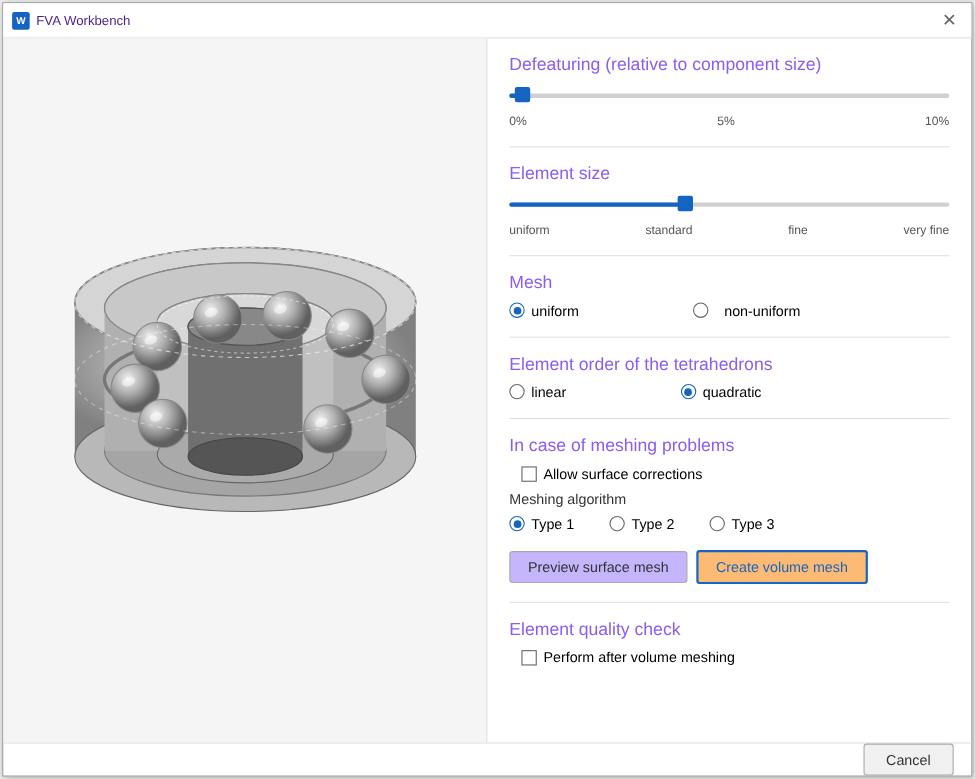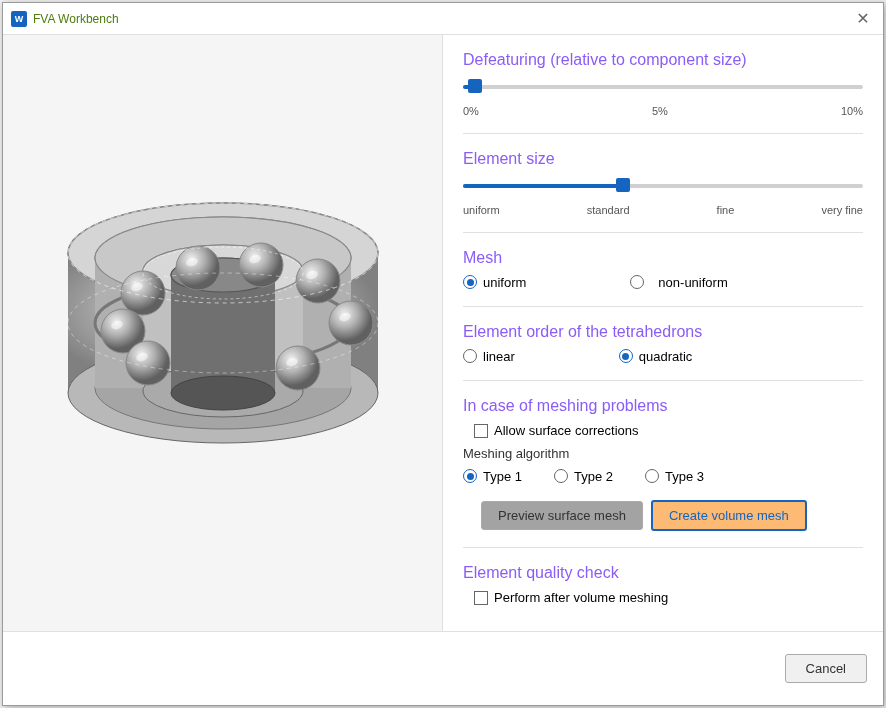--- a/index.html
+++ b/index.html
@@ -45,21 +45,21 @@
       border-radius: 2px;
       display: flex;
       align-items: center;
       justify-content: center;
       color: white;
       font-size: 9px;
       font-weight: bold;
     }
     .titlebar-title {
       font-size: 12px;
-      color: #4d7c0f;
+      color: #4c1d95;
     }
     .titlebar-close {
       width: 24px;
       height: 24px;
       display: flex;
       align-items: center;
       justify-content: center;
       cursor: pointer;
       color: #666;
       font-size: 16px;
@@ -197,34 +197,33 @@
       align-items: center;
     }
     .btn {
       padding: 6px 16px;
       font-size: 13px;
       cursor: pointer;
       border-radius: 3px;
       font-family: inherit;
     }
     .btn-secondary {
-      background: #a3a3a3;
+      background: #c4b5fd;
       border: 1px solid #aaa;
       color: #333;
-      margin-left: 18px;
     }
     .btn-primary {
       background: #fdba74;
       border: 2px solid #1565c0;
       color: #1565c0;
       font-weight: 500;
     }
     .footer {
       border-top: 1px solid #e0e0e0;
-      padding: 22px 16px;
+      padding: 0 16px;
       display: flex;
       justify-content: flex-end;
       flex-shrink: 0;
     }
     .btn-cancel {
       padding: 6px 20px;
       font-size: 13px;
       cursor: pointer;
       border-radius: 3px;
       background: #f0f0f0;

